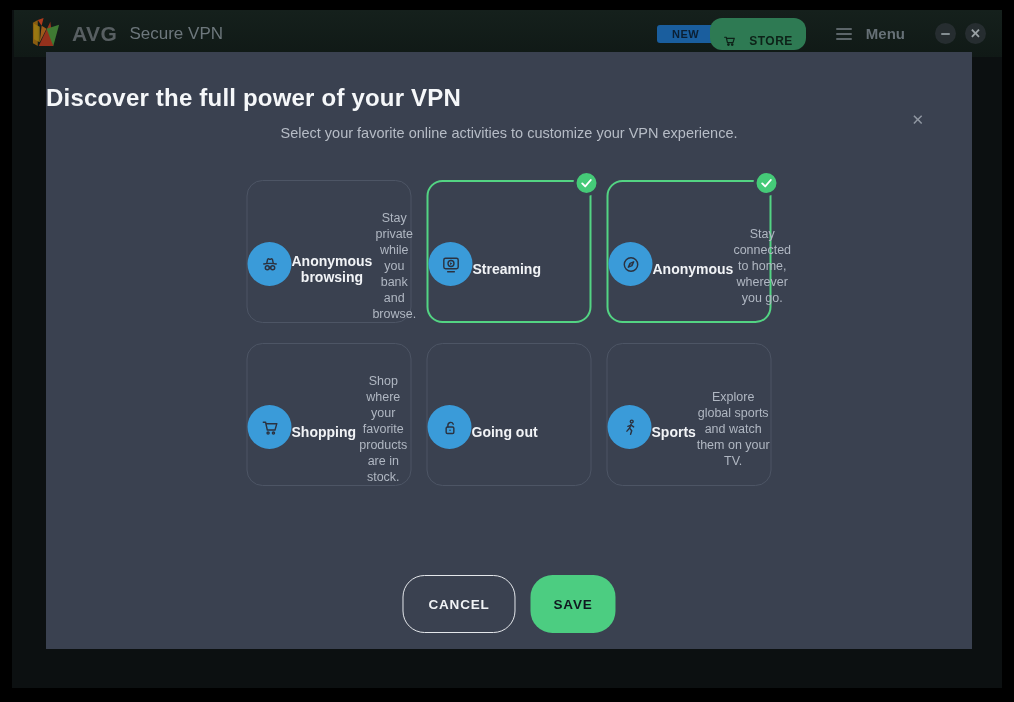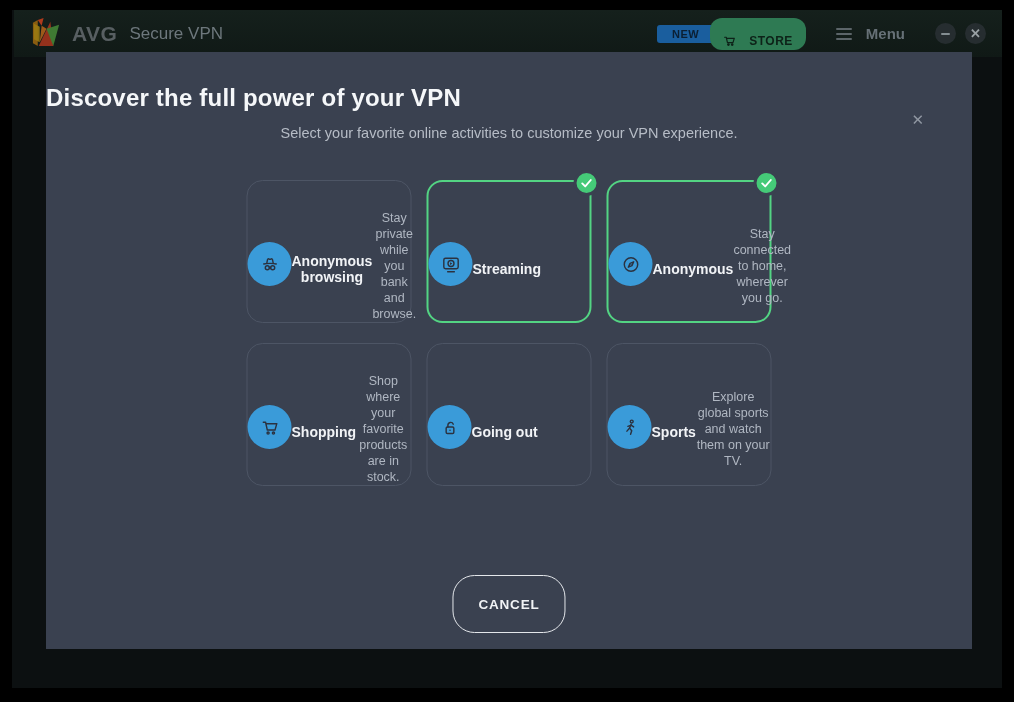--- a/index.html
+++ b/index.html
@@ -208,16 +208,17 @@
           </svg>
         </div>
         <div class="card-title">Sports</div>
         <div class="card-desc">Explore global sports and watch them on your TV.</div>
       </div>
 
     </div>
 
     <div class="modal-buttons">
       <button class="btn btn-cancel">CANCEL</button>
+      <button class="btn btn-save">SAVE</button>
     </div>
   </div>
 
 </div>
 
 </body></html>

